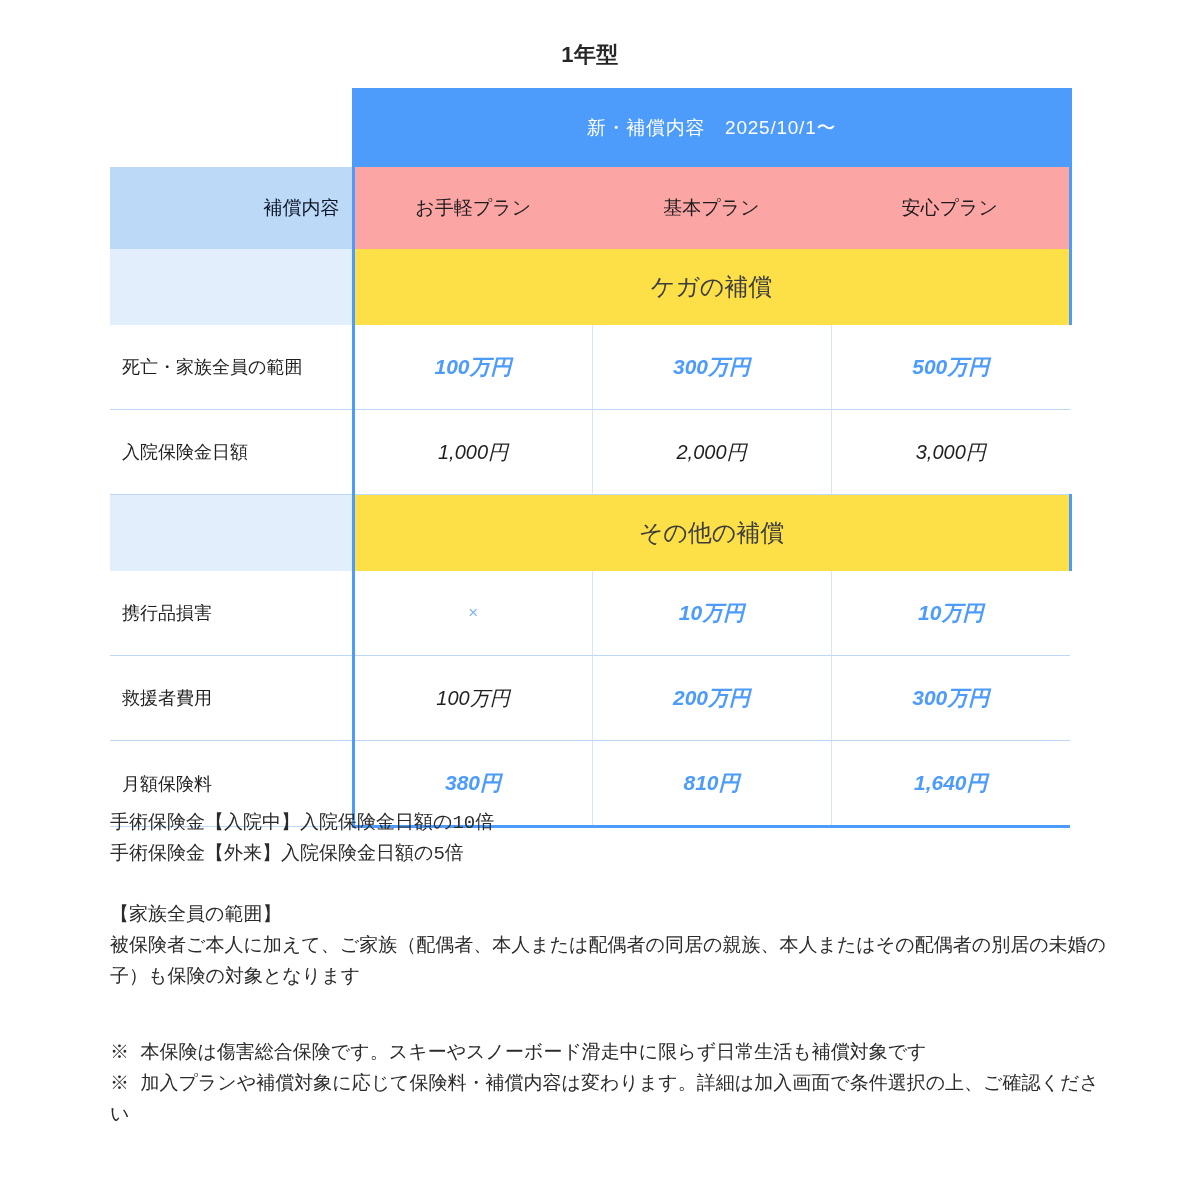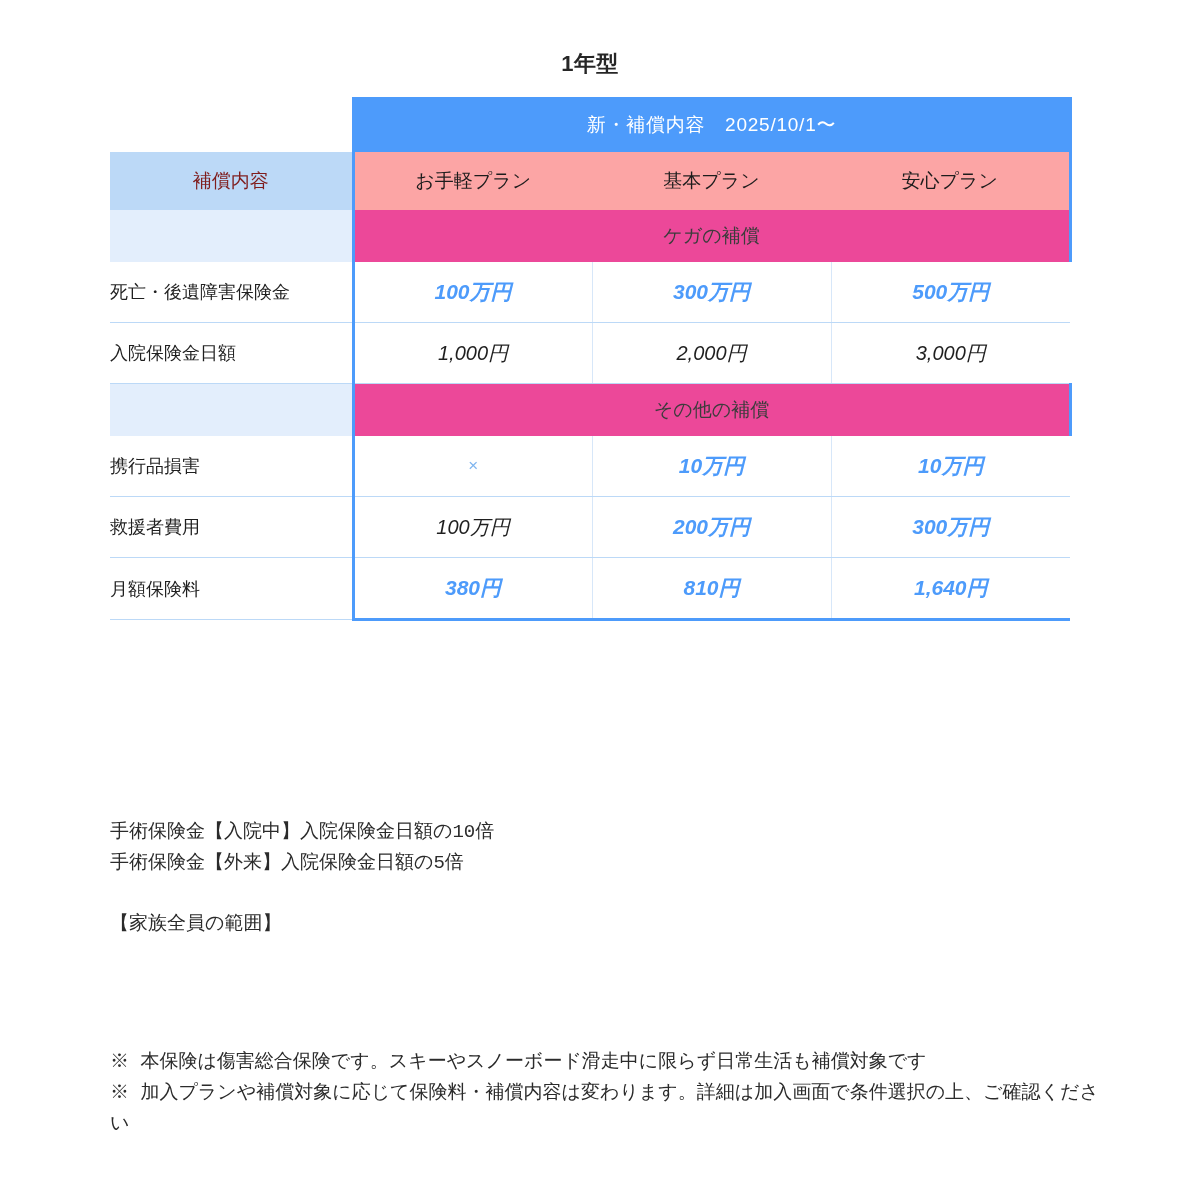--- a/index.html
+++ b/index.html
@@ -14,21 +14,20 @@
     font-family: "Liberation Sans", "DejaVu Sans", sans-serif;
     color: #2b2b2b;
     overflow: hidden;
   }
 
   .page {
     position: relative;
     width: 1200px;
     height: 844px;
     box-sizing: border-box;
-    margin-top: 9px;
   }
 
   
   .title {
     position: absolute;
     top: 40px;
     left: 0;
     width: 1180px;
     text-align: center;
     font-size: 22px;
@@ -47,21 +46,21 @@
   table.plan-table {
     border-collapse: collapse;
     table-layout: fixed;
     width: 960px;
   }
   table.plan-table col.c-label { width: 243px; }
   table.plan-table col.c-plan  { width: 239px; }
 
   table.plan-table td,
   table.plan-table th {
-    padding: 0;
+    padding: 12px;
     margin: 0;
     font-weight: 400;
     vertical-align: middle;
   }
 
   
   .banner {
     background: #4d9bfb;
     color: #ffffff;
     font-size: 19px;
@@ -76,32 +75,32 @@
   .hdr {
     background: #fca5a5;
     color: #1c1c1c;
     font-size: 19px;
     font-weight: 700;
     text-align: center;
     height: 58px;
   }
   .hdr-label {
     background: #bcd9f7;
-    color: #7f1d1d;
-    font-size: 19px;
-    font-weight: 700;
-    text-align: center;
+    color: #0f172a;
+    font-size: 19px;
+    font-weight: 700;
+    text-align: right;
     height: 58px;
   }
 
   
   .section-band {
-    background: #ec4899;
+    background: #fde047;
     color: #3c3c3c;
-    font-size: 19px;
+    font-size: 24px;
     text-align: center;
     height: 52px;
   }
   .section-band-left {
     background: #e3eefc;
     height: 52px;
   }
 
   
   .rlabel {
@@ -183,21 +182,21 @@
             <td class="hdr-label">補償内容</td>
             <td class="hdr frame-left">お手軽プラン</td>
             <td class="hdr">基本プラン</td>
             <td class="hdr frame-right">安心プラン</td>
           </tr>
           <tr>
             <td class="section-band-left"></td>
             <td class="section-band frame-left frame-right" colspan="3">ケガの補償</td>
           </tr>
           <tr>
-            <td class="rlabel"><span>死亡・後遺障害保険金</span></td>
+            <td class="rlabel"><span>死亡・家族全員の範囲</span></td>
             <td class="cell frame-left accent">100万円</td>
             <td class="cell accent">300万円</td>
             <td class="cell frame-right last accent">500万円</td>
           </tr>
           <tr>
             <td class="rlabel"><span>入院保険金日額</span></td>
             <td class="cell frame-left">1,000円</td>
             <td class="cell">2,000円</td>
             <td class="cell frame-right last">3,000円</td>
           </tr>
@@ -226,19 +225,20 @@
         </tbody>
     </table>
   </div>
 
   <div class="notes notes-surgery">
       <p>手術保険金【入院中】入院保険金日額の10倍</p>
       <p>手術保険金【外来】入院保険金日額の5倍</p>
     </div>
   <div class="notes notes-family">
       <p>【家族全員の範囲】</p>
+      <p>被保険者ご本人に加えて、ご家族（配偶者、本人または配偶者の同居の親族、本人またはその配偶者の別居の未婚の子）も保険の対象となります</p>
     </div>
   <div class="notes notes-asterisk">
       <p>※ 本保険は傷害総合保険です。スキーやスノーボード滑走中に限らず日常生活も補償対象です</p>
       <p>※ 加入プランや補償対象に応じて保険料・補償内容は変わります。詳細は加入画面で条件選択の上、ご確認ください</p>
     </div>
 
 </div>
 
 </body></html>

